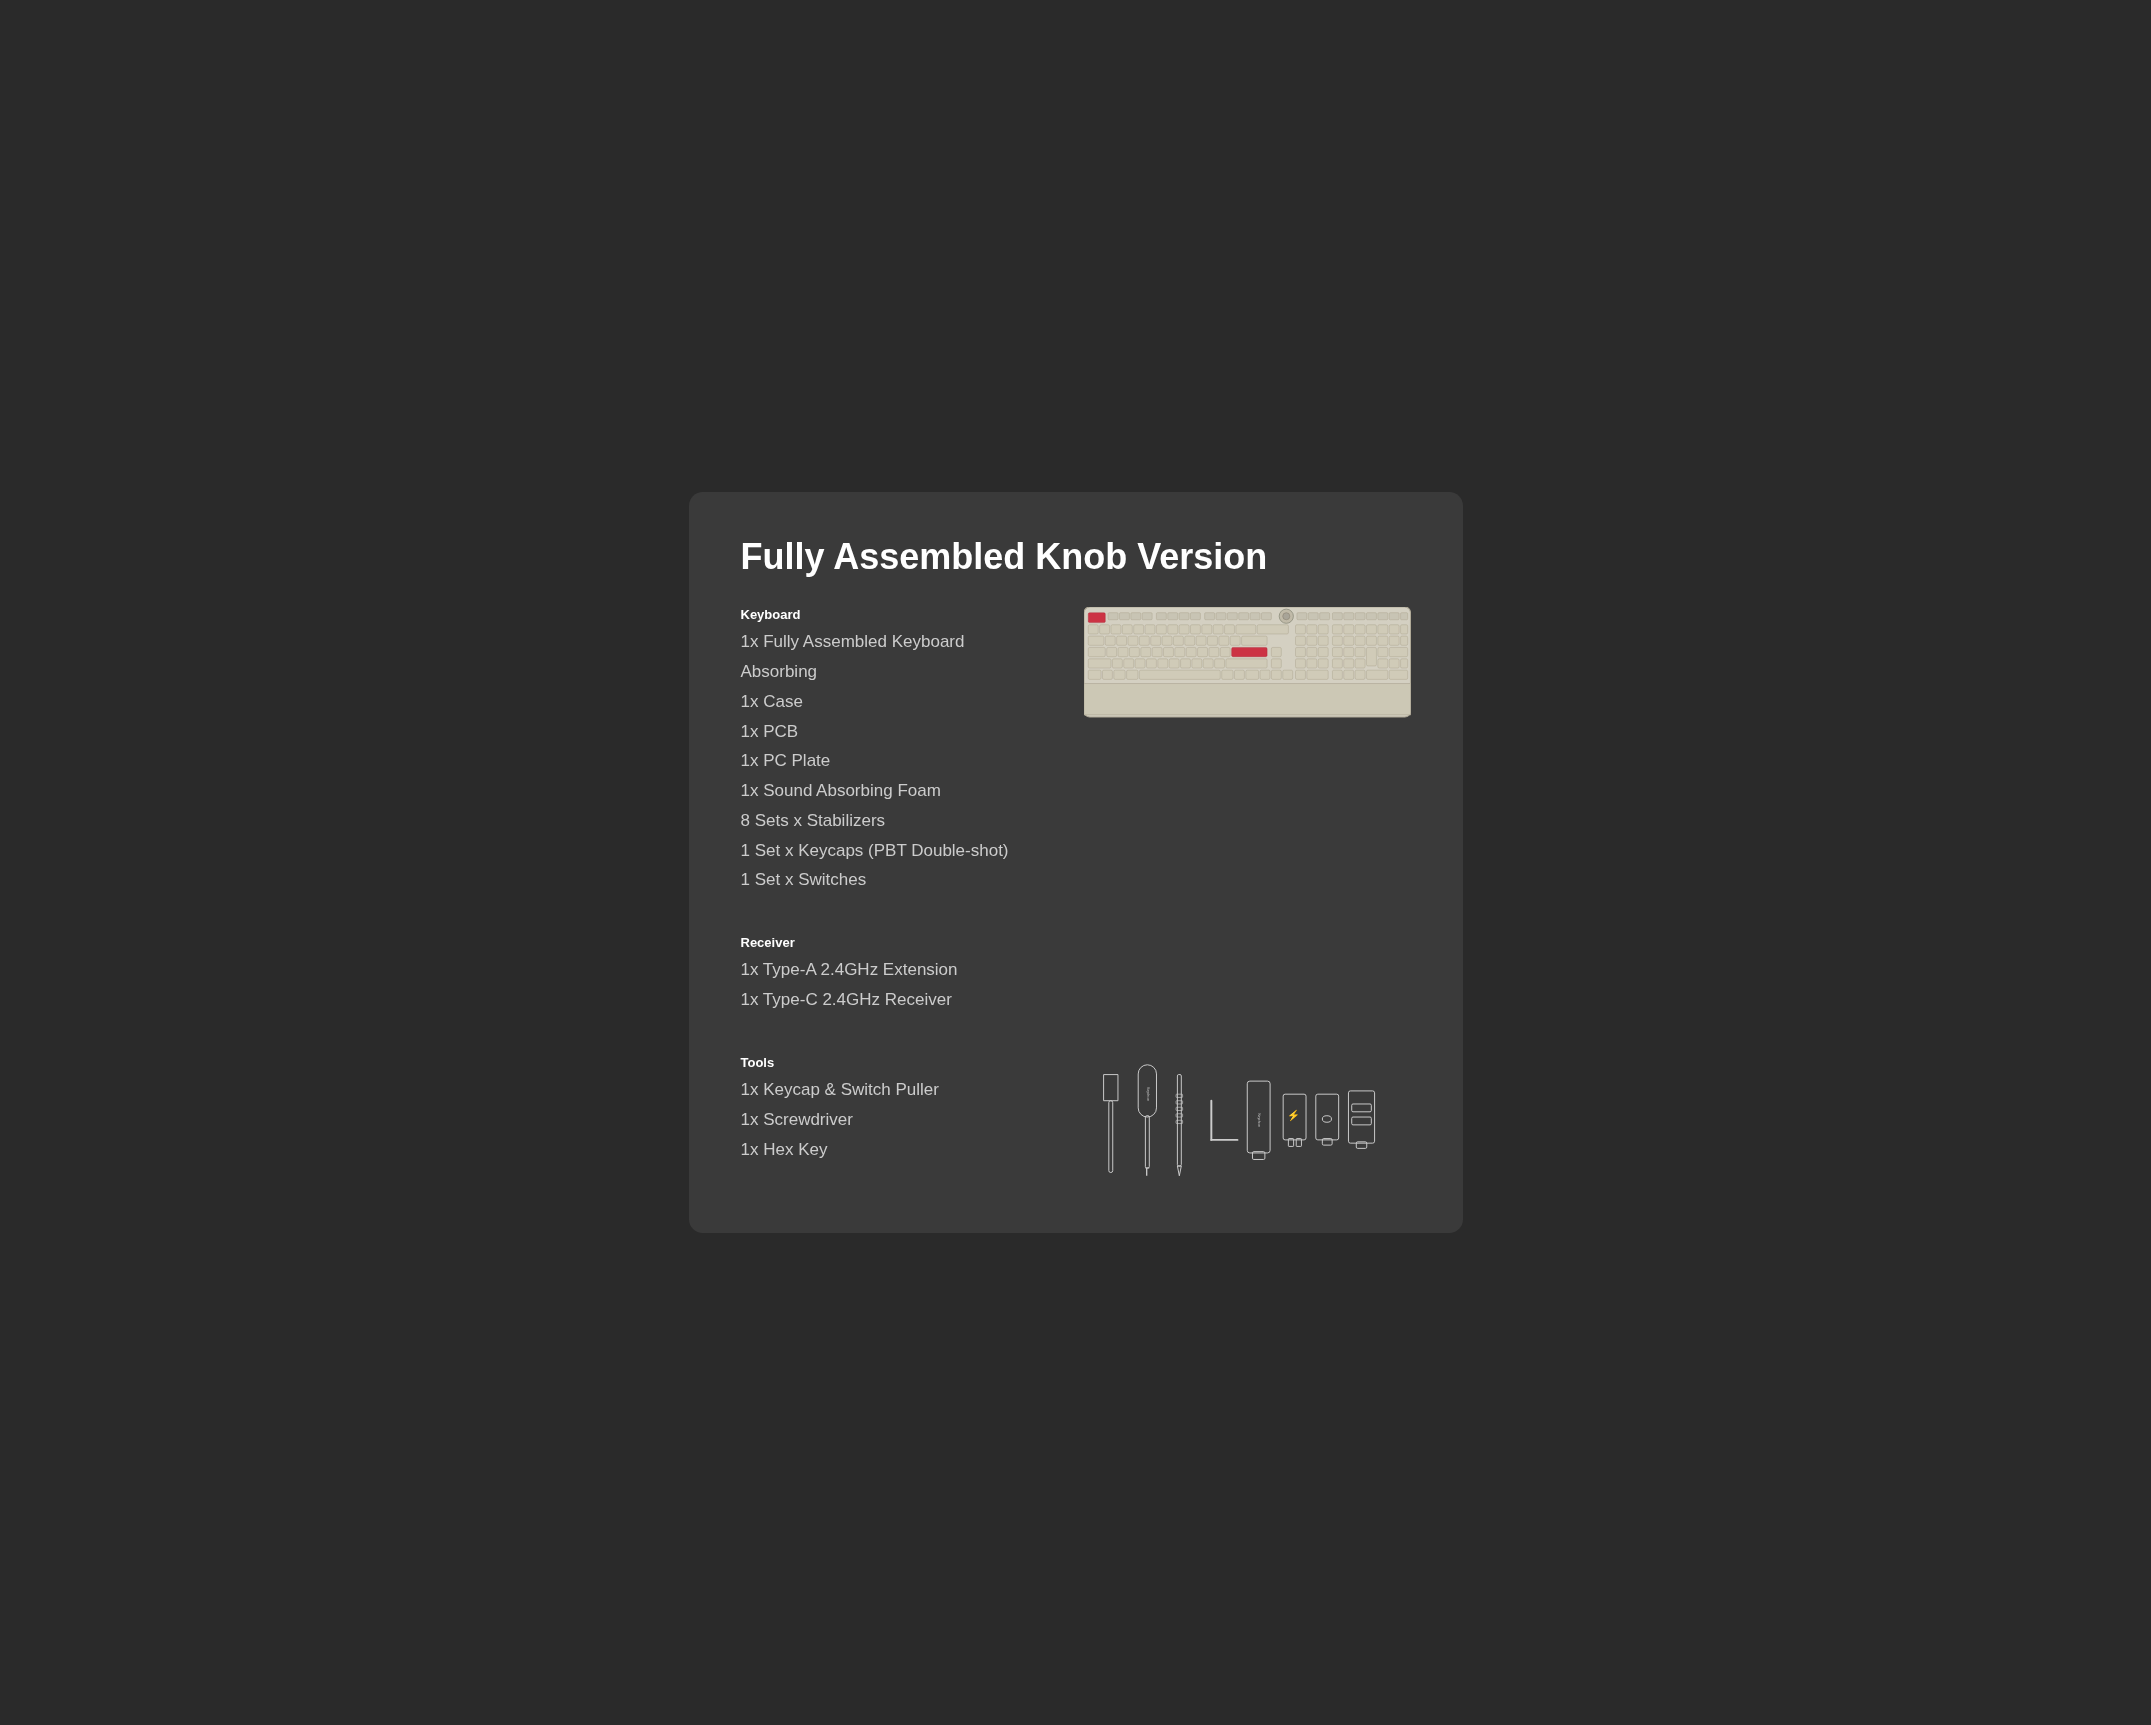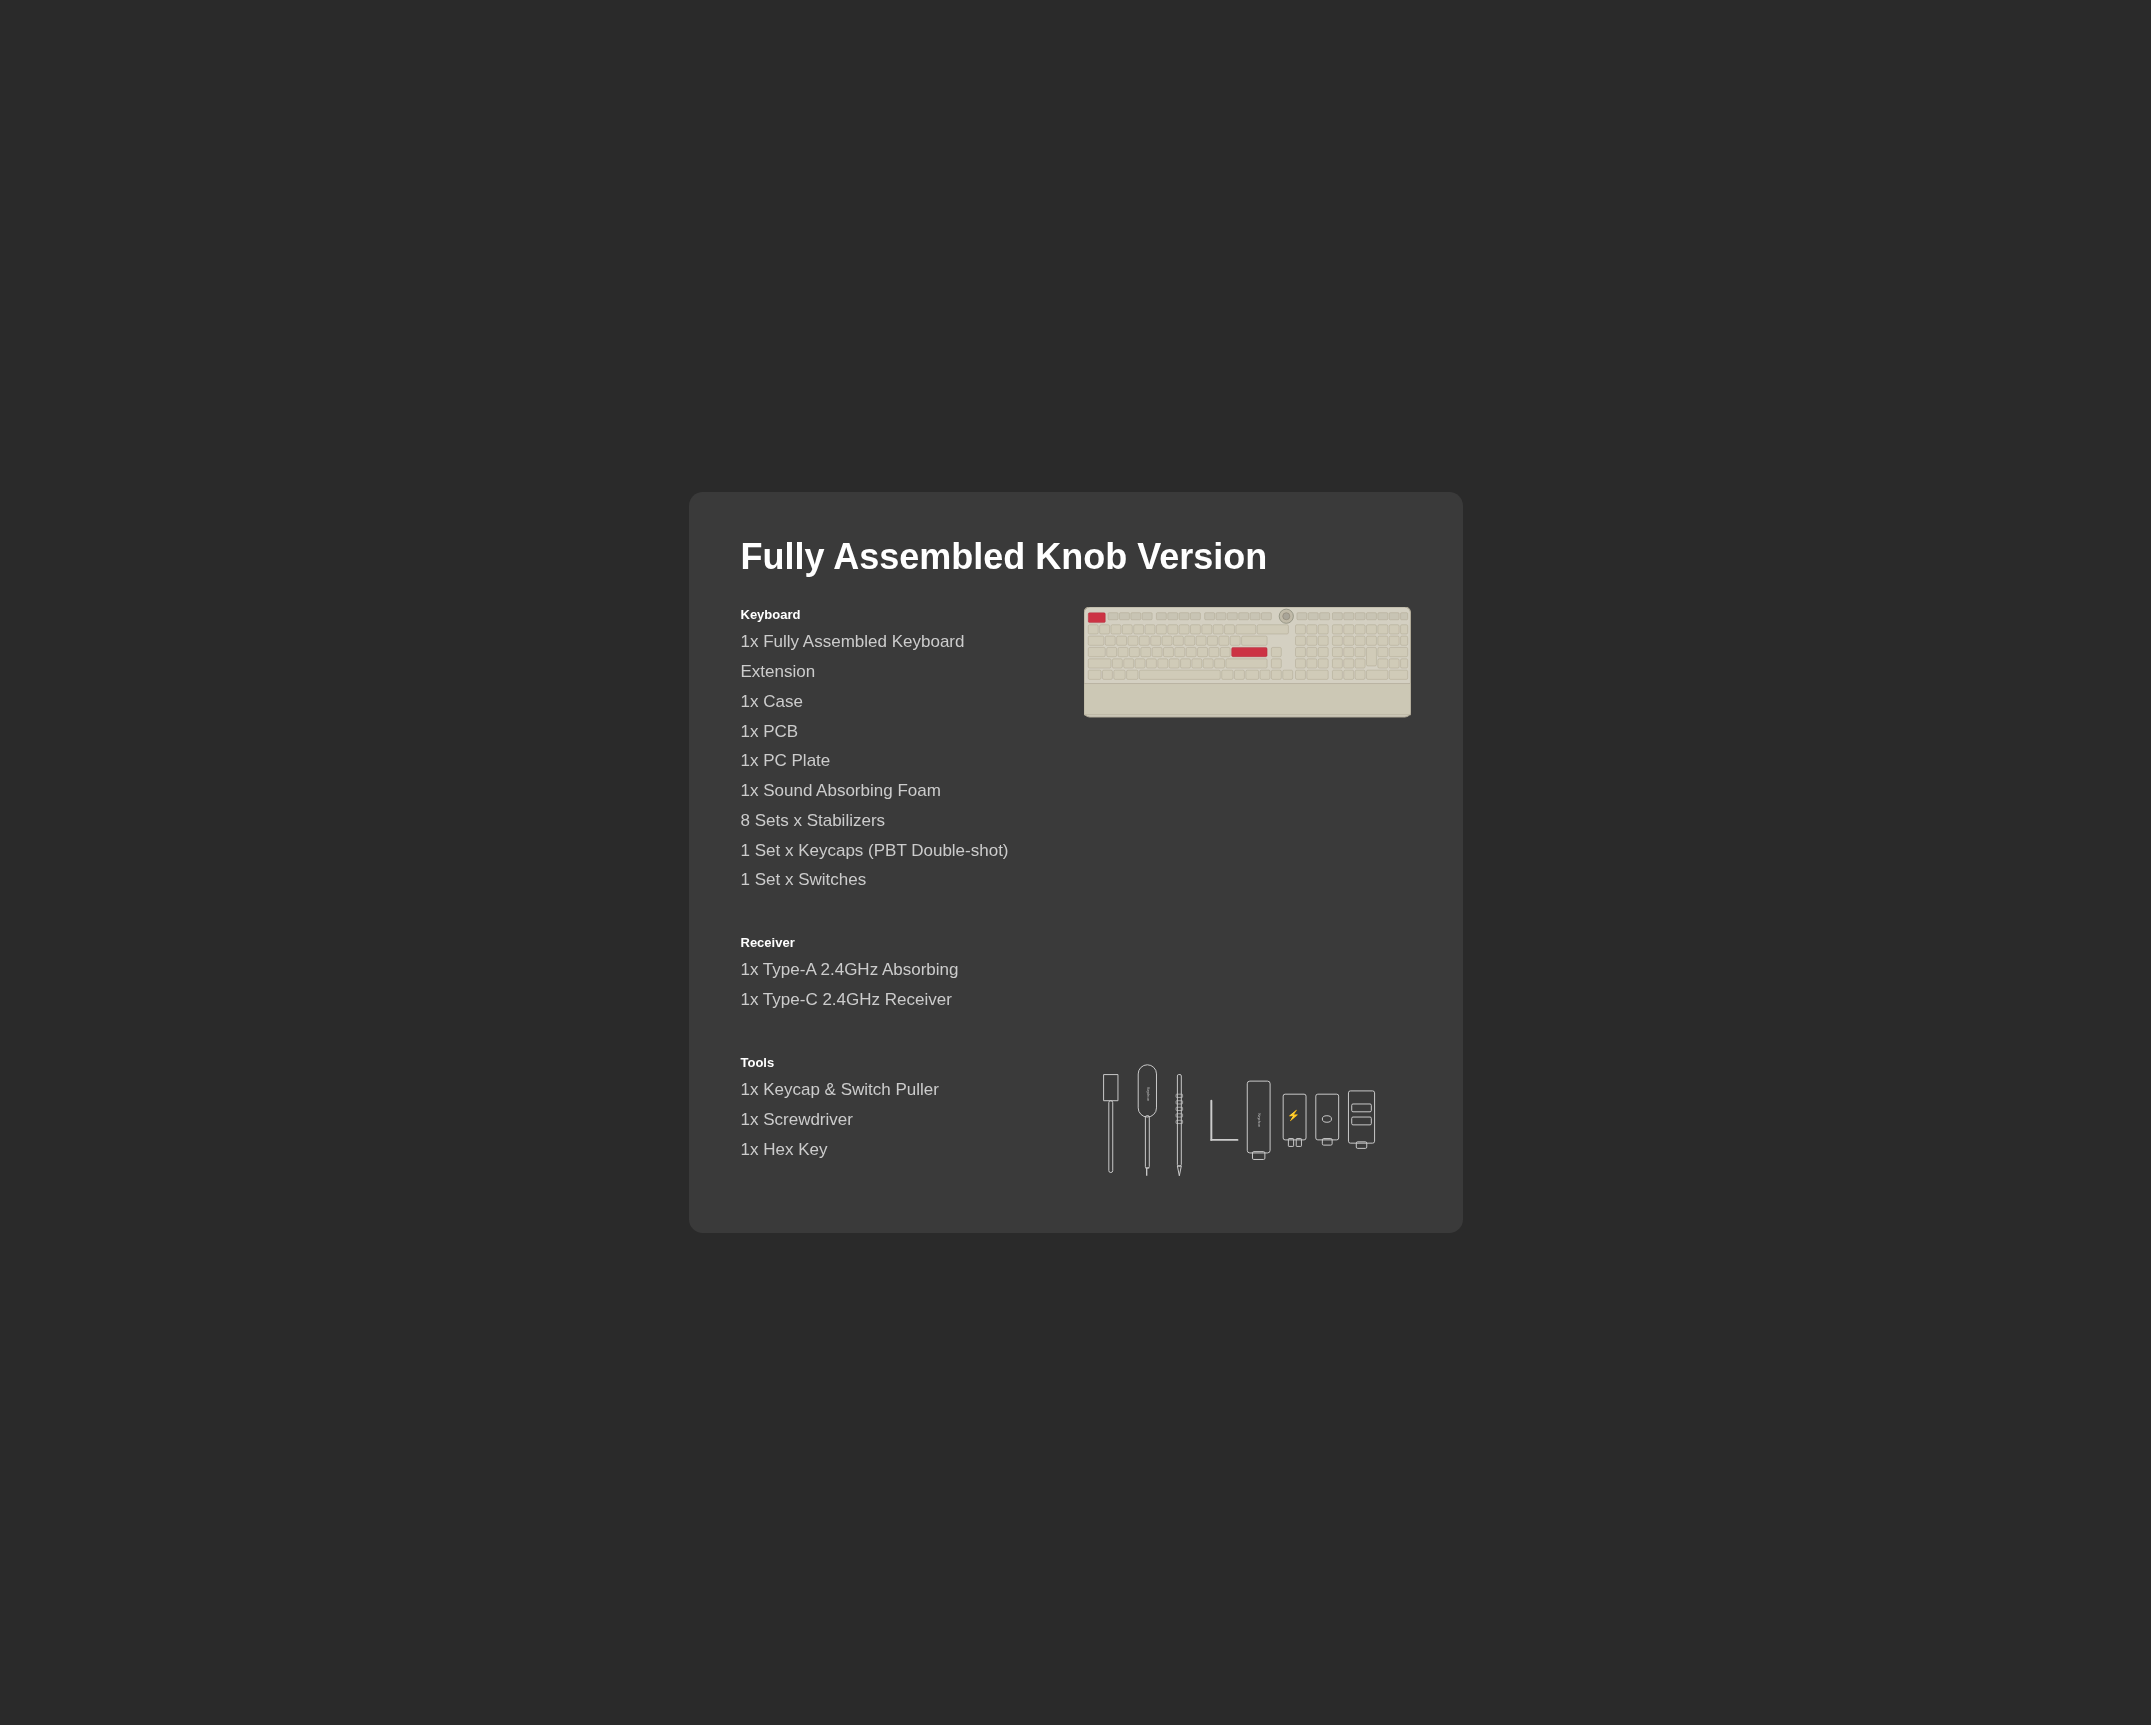--- a/index.html
+++ b/index.html
@@ -96,34 +96,34 @@
 <div class="card">
   <h1 class="main-title">Fully Assembled Knob Version</h1>
 
   <div class="content-layout">
 
     <div class="left-col">
 
       <div class="section">
         <div class="section-title">Keyboard</div>
         <div class="section-item">1x Fully Assembled Keyboard</div>
-        <div class="section-item">Extension</div>
+        <div class="section-item">Absorbing</div>
         <div class="section-item">1x Case</div>
         <div class="section-item">1x PCB</div>
         <div class="section-item">1x PC Plate</div>
         <div class="section-item">1x Sound Absorbing Foam</div>
         <div class="section-item">8 Sets x Stabilizers</div>
         <div class="section-item">1 Set x Keycaps (PBT Double-shot)</div>
         <div class="section-item">1 Set x Switches</div>
       </div>
 
 
       <div class="section">
         <div class="section-title">Receiver</div>
-        <div class="section-item">1x Type-A 2.4GHz Absorbing</div>
+        <div class="section-item">1x Type-A 2.4GHz Extension</div>
         <div class="section-item">1x Type-C 2.4GHz Receiver</div>
       </div>
 
       <div class="section">
         <div class="section-title">Tools</div>
         <div class="section-item">1x Keycap &amp; Switch Puller</div>
         <div class="section-item">1x Screwdriver</div>
         <div class="section-item">1x Hex Key</div>
       </div>
 

